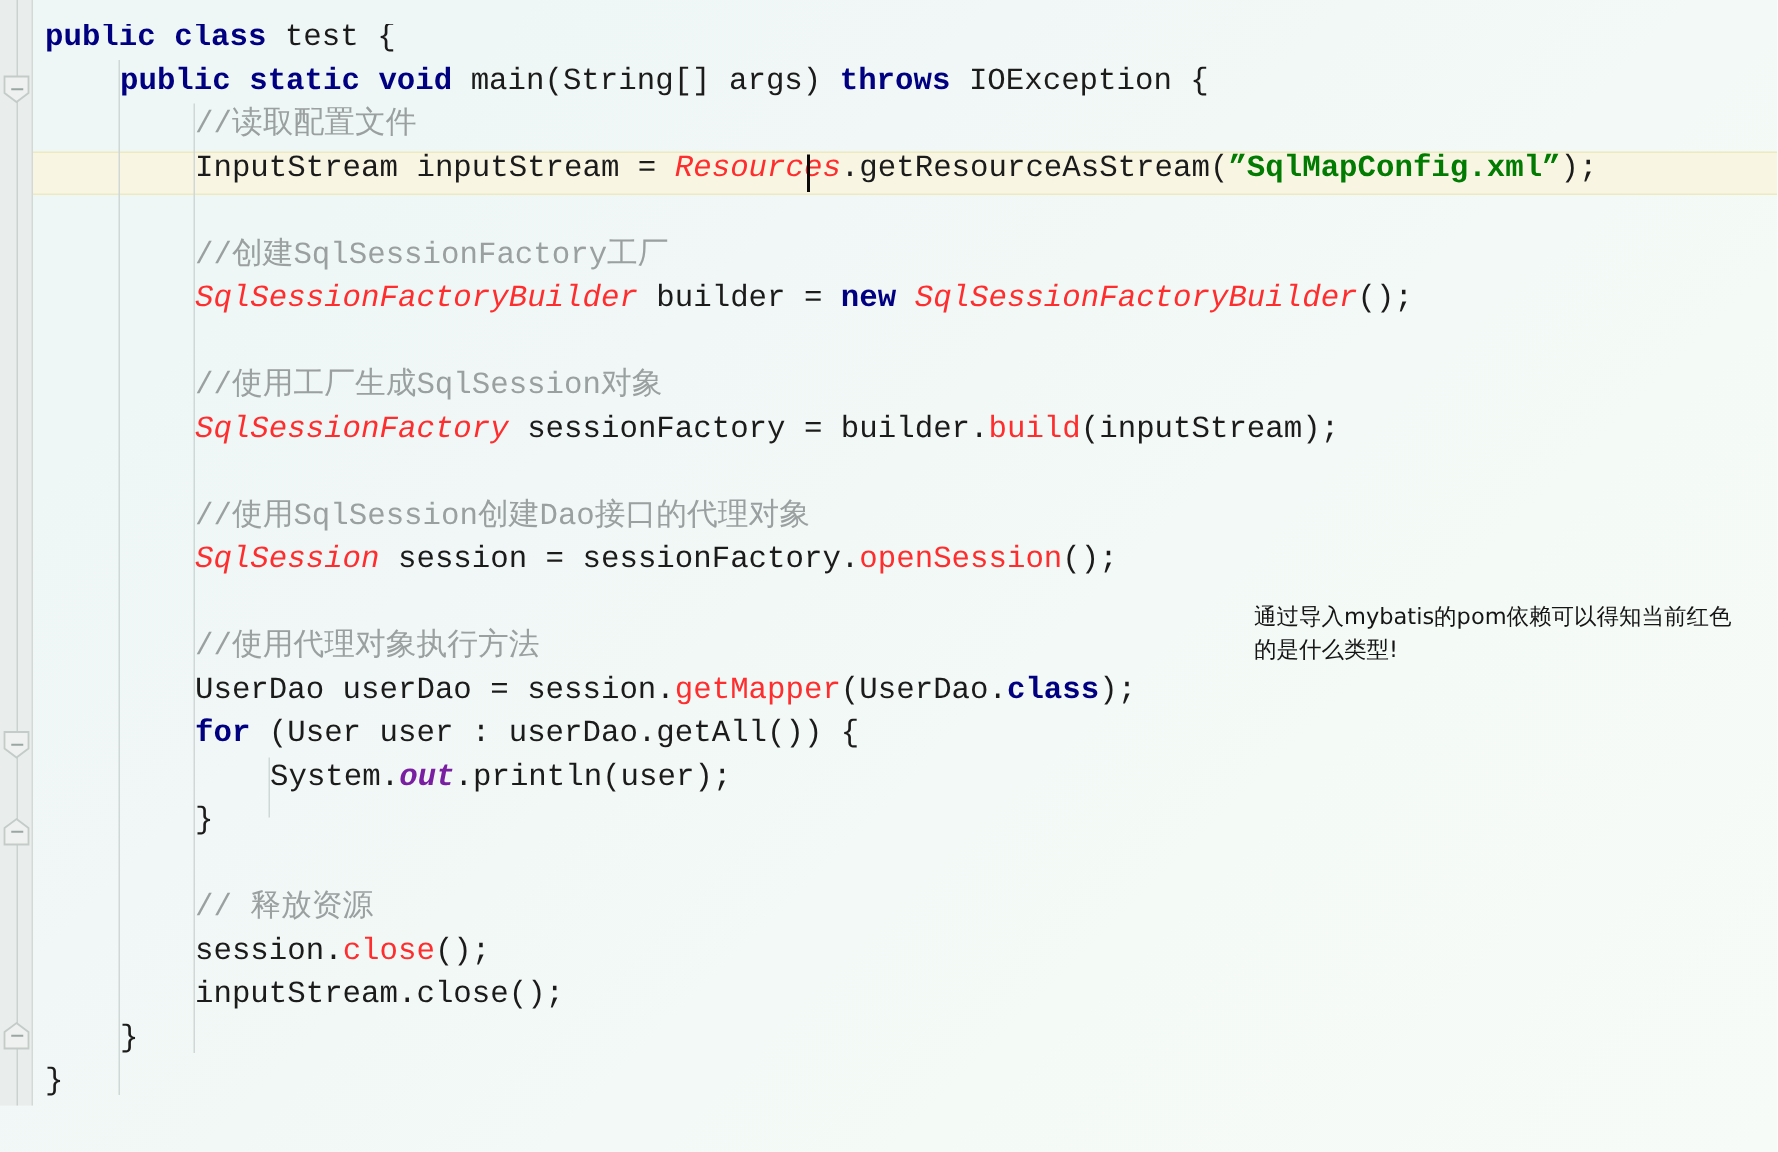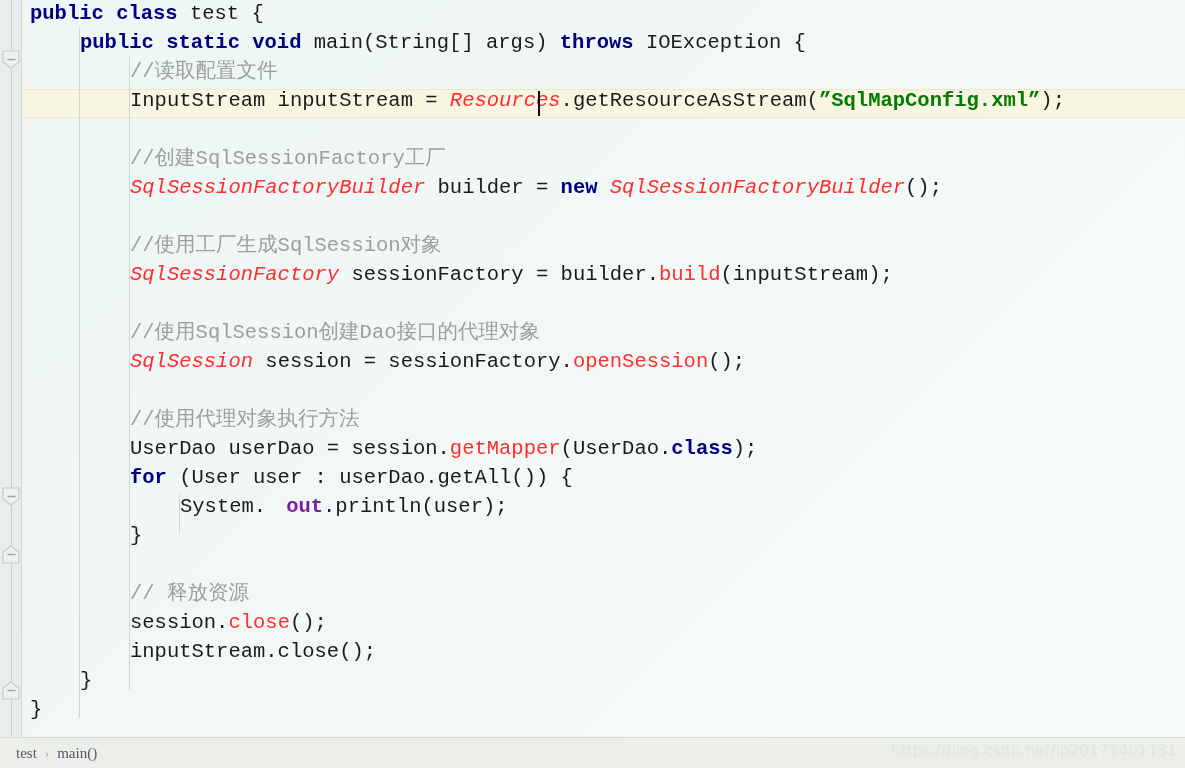--- a/index.html
+++ b/index.html
@@ -43,21 +43,21 @@
   .fold .shape {
     position: absolute;
     left: 0; top: 0;
     width: 19px; height: 19px;
   }
   .fold svg { display: block; }
 
   
   .editor {
     position: absolute;
-    left: 22px; top: 4px;
+    left: 22px; top: 16px;
     right: 0; height: 737px;
     overflow: hidden;
   }
 
   .line-highlight {
     position: absolute;
     left: 0; right: 0;
     height: 29px;
     background: #f8f6e2;
     border-top: 1px solid #eceabe;
@@ -87,21 +87,21 @@
     white-space: pre;
     height: 29px;
   }
 
   
   .kw   { color: #000080; font-weight: bold; }
   .cls  { color: #ff2d2d; font-style: italic; }
   .mth  { color: #ff2d2d; }
   .str  { color: #027b02; font-weight: bold; }
   .cmt  { color: #9aa0a0; }
-  .stat { color: #7a1fa2; font-weight: bold; margin-left: 20px; }
+  .stat { color: #7a1fa2; font-style: italic; font-weight: bold; }
   .pln  { color: #1b1b1b; }
 
   .caret {
     position: absolute;
     width: 2px;
     height: 25px;
     background: #0a0a0a;
   }
 
   
@@ -190,23 +190,17 @@
       </div>
     <div id="indent-guides">
         <div class="indent-guide" style="left: 57px; top: 24px; height: 690px;"></div>
         <div class="indent-guide" style="left: 107px; top: 53px; height: 633px;"></div>
         <div class="indent-guide" style="left: 157px; top: 489px; height: 40px;"></div>
       </div>
     <div class="code" id="code-host"><div class="ln" style="top: -5px; left: 8px;"><span class="kw">public</span><span class="pln"> </span><span class="kw">class</span><span class="pln"> test {</span></div><div class="ln" style="top: 24px; left: 58px;"><span class="kw">public</span><span class="pln"> </span><span class="kw">static</span><span class="pln"> </span><span class="kw">void</span><span class="pln"> main(String[] args) </span><span class="kw">throws</span><span class="pln"> IOException {</span></div><div class="ln" style="top: 53px; left: 108px;"><span class="cmt">//读取配置文件</span></div><div class="ln" style="top: 82px; left: 108px;"><span class="pln">InputStream inputStream = </span><span class="cls">Resources</span><span class="pln">.getResourceAsStream(</span><span class="str">”SqlMapConfig.xml”</span><span class="pln">);</span></div><div class="ln" style="top: 111px; left: 8px;"></div><div class="ln" style="top: 140px; left: 108px;"><span class="cmt">//创建SqlSessionFactory工厂</span></div><div class="ln" style="top: 169px; left: 108px;"><span class="cls">SqlSessionFactoryBuilder</span><span class="pln"> builder = </span><span class="kw">new</span><span class="pln"> </span><span class="cls">SqlSessionFactoryBuilder</span><span class="pln">();</span></div><div class="ln" style="top: 198px; left: 8px;"></div><div class="ln" style="top: 227px; left: 108px;"><span class="cmt">//使用工厂生成SqlSession对象</span></div><div class="ln" style="top: 256px; left: 108px;"><span class="cls">SqlSessionFactory</span><span class="pln"> sessionFactory = builder.</span><span class="mth">build</span><span class="pln">(inputStream);</span></div><div class="ln" style="top: 285px; left: 8px;"></div><div class="ln" style="top: 314px; left: 108px;"><span class="cmt">//使用SqlSession创建Dao接口的代理对象</span></div><div class="ln" style="top: 343px; left: 108px;"><span class="cls">SqlSession</span><span class="pln"> session = sessionFactory.</span><span class="mth">openSession</span><span class="pln">();</span></div><div class="ln" style="top: 372px; left: 8px;"></div><div class="ln" style="top: 401px; left: 108px;"><span class="cmt">//使用代理对象执行方法</span></div><div class="ln" style="top: 430px; left: 108px;"><span class="pln">UserDao userDao = session.</span><span class="mth">getMapper</span><span class="pln">(UserDao.</span><span class="kw">class</span><span class="pln">);</span></div><div class="ln" style="top: 459px; left: 108px;"><span class="kw">for</span><span class="pln"> (User user : userDao.getAll()) {</span></div><div class="ln" style="top: 488px; left: 158px;"><span class="pln">System.</span><span class="stat">out</span><span class="pln">.println(user);</span></div><div class="ln" style="top: 517px; left: 108px;"><span class="pln">}</span></div><div class="ln" style="top: 546px; left: 8px;"></div><div class="ln" style="top: 575px; left: 108px;"><span class="cmt">// 释放资源</span></div><div class="ln" style="top: 604px; left: 108px;"><span class="pln">session.</span><span class="mth">close</span><span class="pln">();</span></div><div class="ln" style="top: 633px; left: 108px;"><span class="pln">inputStream.close();</span></div><div class="ln" style="top: 662px; left: 58px;"><span class="pln">}</span></div><div class="ln" style="top: 691px; left: 8px;"><span class="pln">}</span></div></div>
     <div class="caret" id="caret" style="left: 516px; top: 87px;"></div>
   </div>
 
-
-  <div class="statusbar">
-    <div class="breadcrumb" id="breadcrumb">
-        <span class="crumb">test</span>
-        <span class="crumb-sep">›</span>
-        <span class="crumb">main()</span>
-      </div>
-    <div class="watermark">https://blog.csdn.net/lp20171401131</div>
-  </div>
+  <div class="annotation" id="annotation" style="left:836px; top:400px;">通过导入mybatis的pom依赖可以得知当前红色
+的是什么类型!</div>
+
 
 </div>
 
 </body></html>

